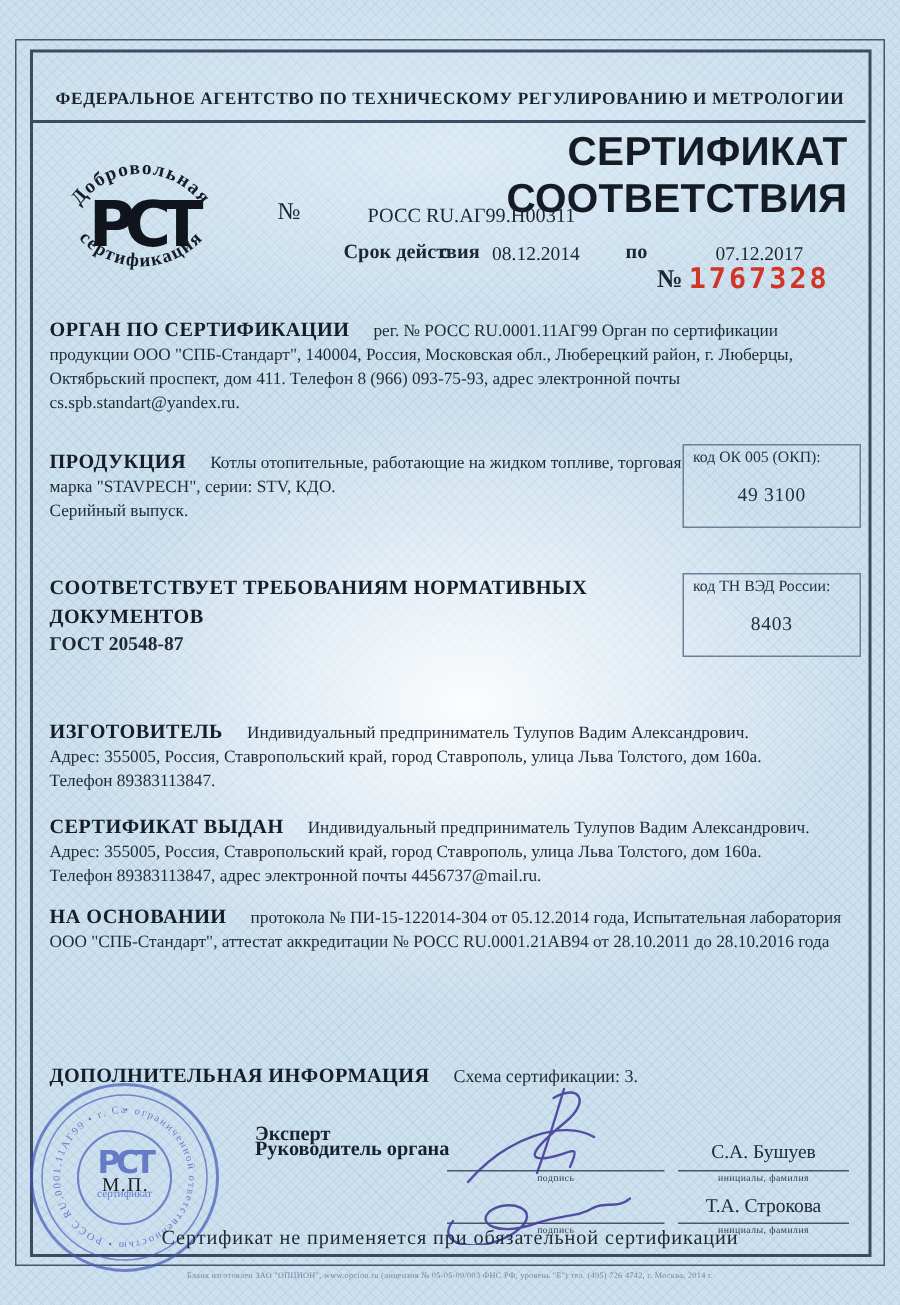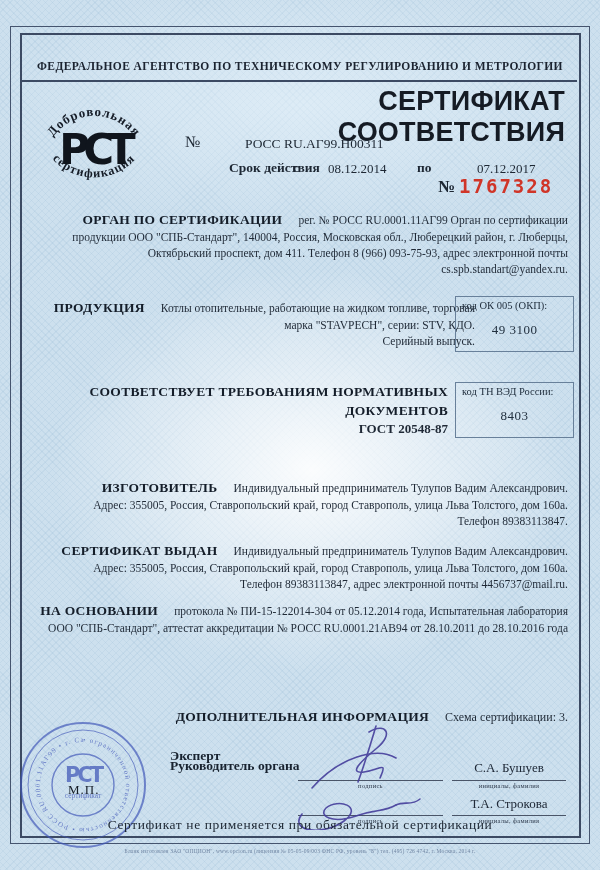--- a/index.html
+++ b/index.html
@@ -24,21 +24,21 @@
   .certno-label{position:absolute;left:185px;top:133px;font-size:16px;}
   .certno-value{position:absolute;left:245px;top:136px;font-size:13.5px;}
   .val-label{position:absolute;left:185px;top:160px;font-weight:bold;font-size:13.5px;margin-left:44px;}
   .val-from-label{position:absolute;left:293px;top:160px;font-weight:bold;font-size:13.5px;}
   .val-from{position:absolute;left:328px;top:161px;font-size:13px;}
   .val-to-label{position:absolute;left:417px;top:160px;font-weight:bold;font-size:13.5px;}
   .val-to{position:absolute;left:477px;top:161px;font-size:13px;}
   .serial{position:absolute;left:438px;top:175px;}
   .serial .no{font-size:17px;font-weight:bold;color:#1d2733;}
   .serial .digits{font-family:"DejaVu Sans Mono",monospace;font-size:19px;font-weight:bold;letter-spacing:2px;color:#d03528;vertical-align:-1px;}
-  .sec{position:absolute;left:33px;width:535px;font-size:11.5px;line-height:1.42;color:#1f2936;text-align:right;}
+  .sec{position:absolute;left:33px;width:535px;font-size:11.5px;line-height:1.42;color:#1f2936;}
   .sec b.lbl{font-size:13.5px;letter-spacing:.3px;margin-right:16px;color:#141d29;}
   .codebox{position:absolute;left:455px;width:119px;height:56px;border:1px solid #68809a;box-sizing:border-box;padding:3px 6px;font-size:10.5px;color:#22303f;}
   .codebox .val{display:block;text-align:center;margin-top:11px;font-size:13px;letter-spacing:.5px;}
   .sig-role{position:absolute;left:170px;font-weight:bold;font-size:13.5px;color:#18222f;}
   .sig-line{position:absolute;border-top:1px solid #4a5568;height:0;}
   .cap{position:absolute;font-size:6.5px;color:#2e3a4c;letter-spacing:.3px;text-align:center;}
   .sig-name{position:absolute;font-size:13px;text-align:center;color:#202a38;}
   .mp{position:absolute;left:68px;top:782px;font-weight:normal;font-size:13px;color:#141b26;letter-spacing:1px;}
   .bottom-note{position:absolute;left:55px;top:817px;width:490px;text-align:center;font-size:13.5px;letter-spacing:.6px;color:#1d2733;}
   .print-footer{position:absolute;left:0;right:0;top:848px;text-align:center;font-size:5.5px;color:#7186a3;letter-spacing:.2px;}

